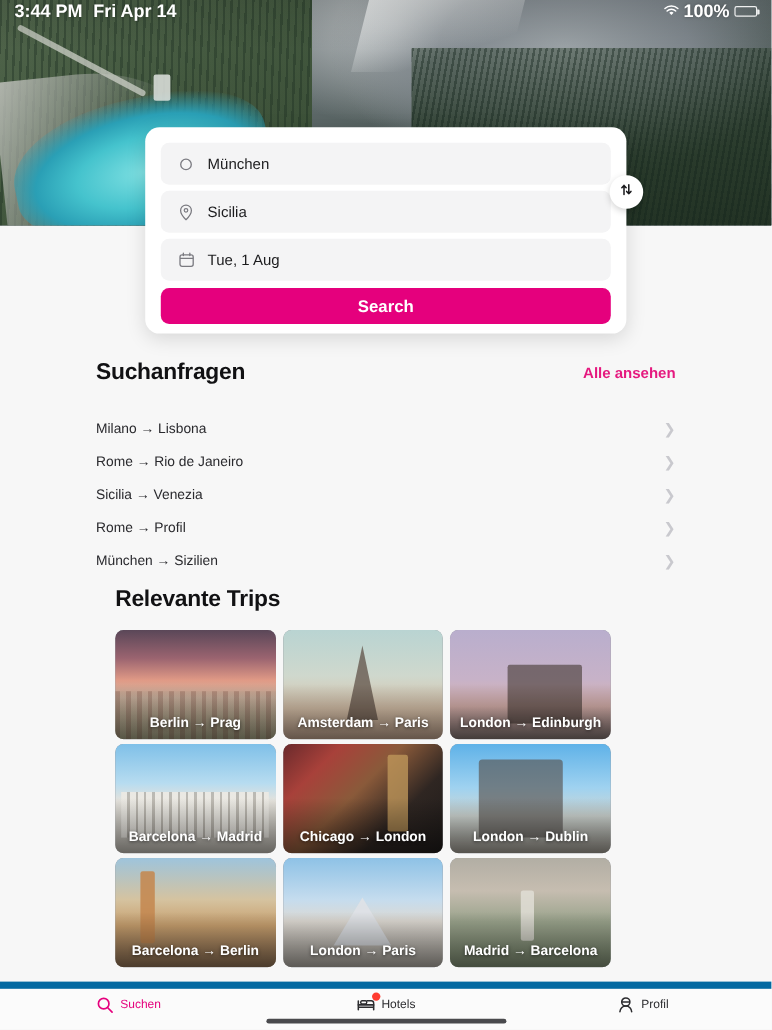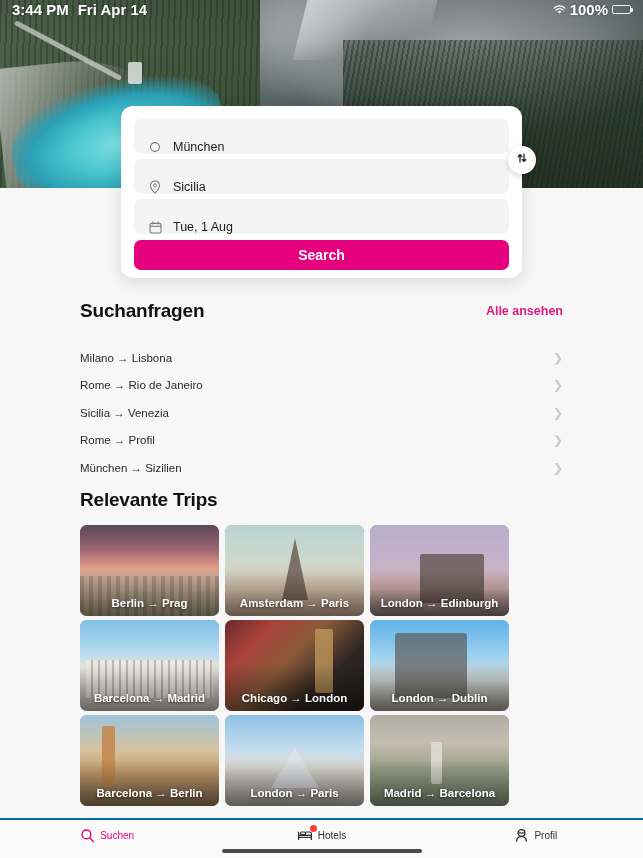--- a/index.html
+++ b/index.html
@@ -95,21 +95,21 @@
   
   .search-card {
     position: absolute; left: 121px; top: 106px;
     width: 401px; height: 172px;
     background: #ffffff; border-radius: 12px;
     box-shadow: 0 4px 16px rgba(0,0,0,.13);
     padding: 13px 13px 14px 13px;
   }
   .field {
     height: 35px; background: #f4f4f5; border-radius: 7px;
-    display: flex; align-items: flex-end; gap: 11px;
+    display: flex; align-items: center; gap: 11px;
     padding: 0 14px; margin-bottom: 5px;
     font-size: 12.5px; color: #1c1c1e;
   }
   .field .ico { width: 14px; height: 14px; flex: 0 0 14px; display:flex; align-items:center; justify-content:center; }
   .search-btn {
     height: 30px; margin-top: 6px; border: none; width: 100%;
     border-radius: 7px; color: #fff;
     font-size: 14px; font-weight: bold;
     display: flex; align-items: center; justify-content: center;
     cursor: pointer;
@@ -132,21 +132,21 @@
 
   .queries { position: absolute; left: 0; top: 300px; width: 643px; }
   .q-list { margin-top: 22px; padding: 0 80px; }
   .q-row {
     height: 27.5px; display: flex; align-items: center; justify-content: space-between;
     font-size: 11.5px; color: #2a2a2e; cursor: pointer;
   }
   .chev { color: #c9c9ce; font-size: 12px; line-height: 1; }
 
   
-  .trips { position: absolute; left: 0; top: 489px; width: 589px; }
+  .trips { position: absolute; left: 0; top: 489px; width: 589px; padding-left: 16px; }
   .trip-grid {
     margin-top: 14px; padding: 0 80px;
     display: grid; grid-template-columns: repeat(3, 1fr);
     gap: 4px 6px;
   }
   .trip {
     position: relative; height: 91px; border-radius: 7px; overflow: hidden;
     cursor: pointer; background: #8d9096;
   }
   .trip .photo { position: absolute; inset: 0; }
@@ -189,21 +189,21 @@
   .ph-louvre::after { content:""; position:absolute; left:50%; top:36%; transform:translateX(-50%);
     width:0; height:0; border-left:24px solid transparent; border-right:24px solid transparent;
     border-bottom:40px solid rgba(222,226,230,.92); }
   .ph-barca { background: linear-gradient(180deg,#b2aea4 0%, #c6bdb0 30%, #9aa38c 58%, #7c8a70 100%); }
   .ph-barca::after { content:""; position:absolute; left:44%; top:30%; width:8%; height:46%;
     background: rgba(225,222,214,.85); border-radius:2px; }
 
   
   .tabbar {
     position: absolute; left: 0; bottom: 0; width: 643px; height: 40px;
-    background: #fbfbfb; border-top: 2px solid #0369a1;
+    background: #fbfbfb; border-top: 6px solid #0369a1;
     display: flex; align-items: center;
   }
   .tab {
     flex: 1; display: flex; align-items: center; justify-content: center; gap: 5px;
     font-size: 10px; color: #2d2d30; cursor: pointer; height: 100%;
     padding-bottom: 8px;
   }
   .tab .tico { position: relative; display: flex; align-items: center; justify-content: center; }
   .badge {
     position: absolute; top: -3px; right: -4px;

